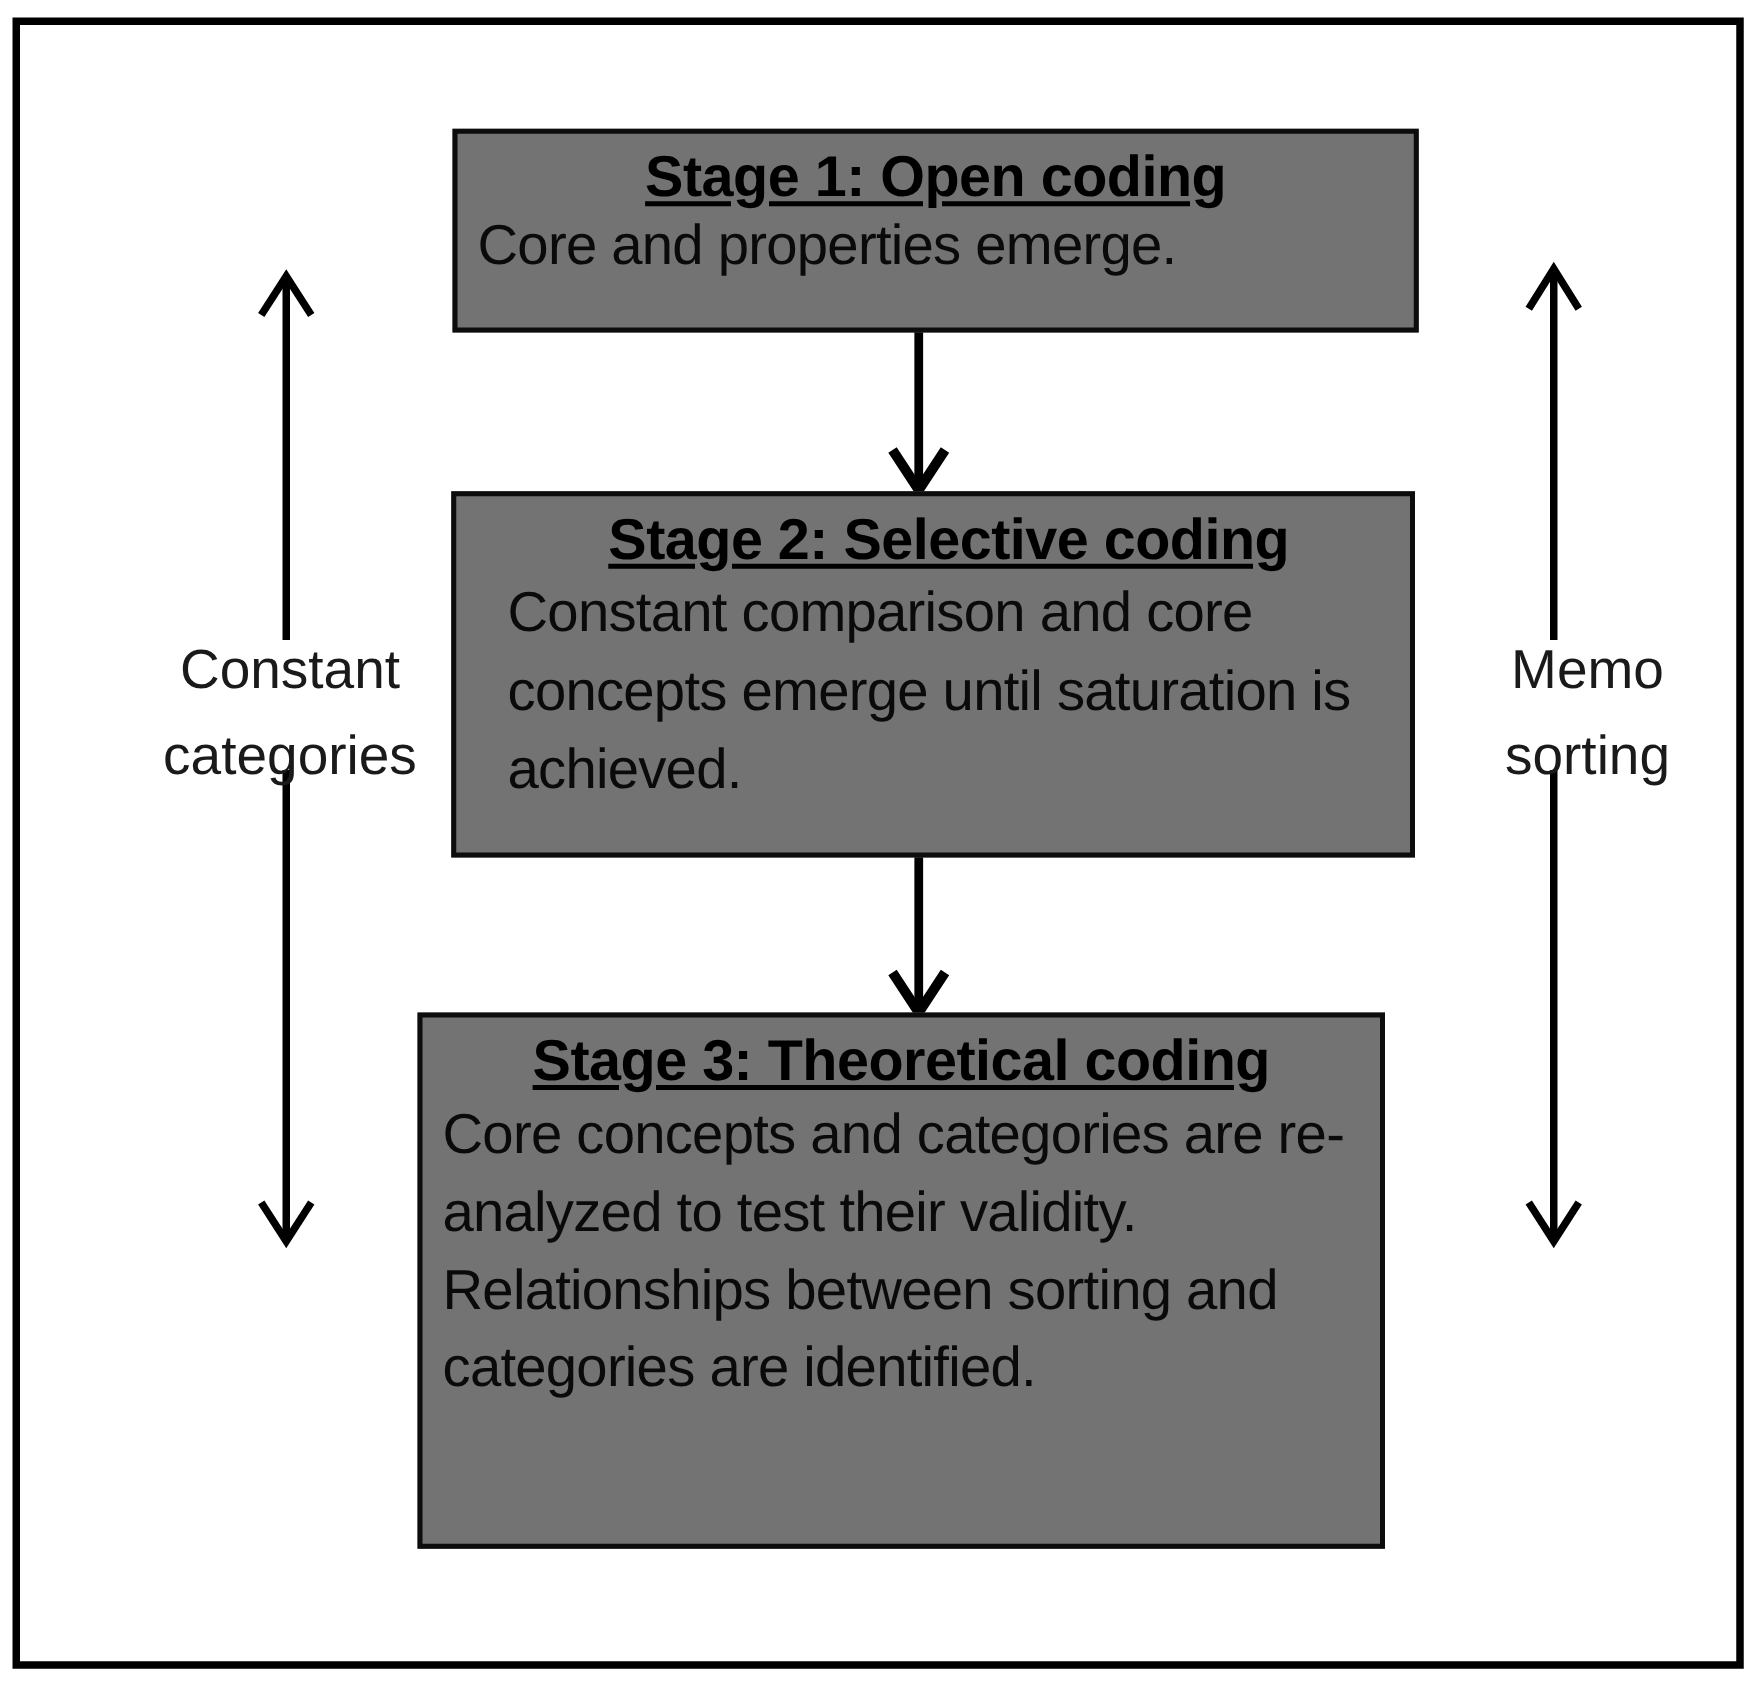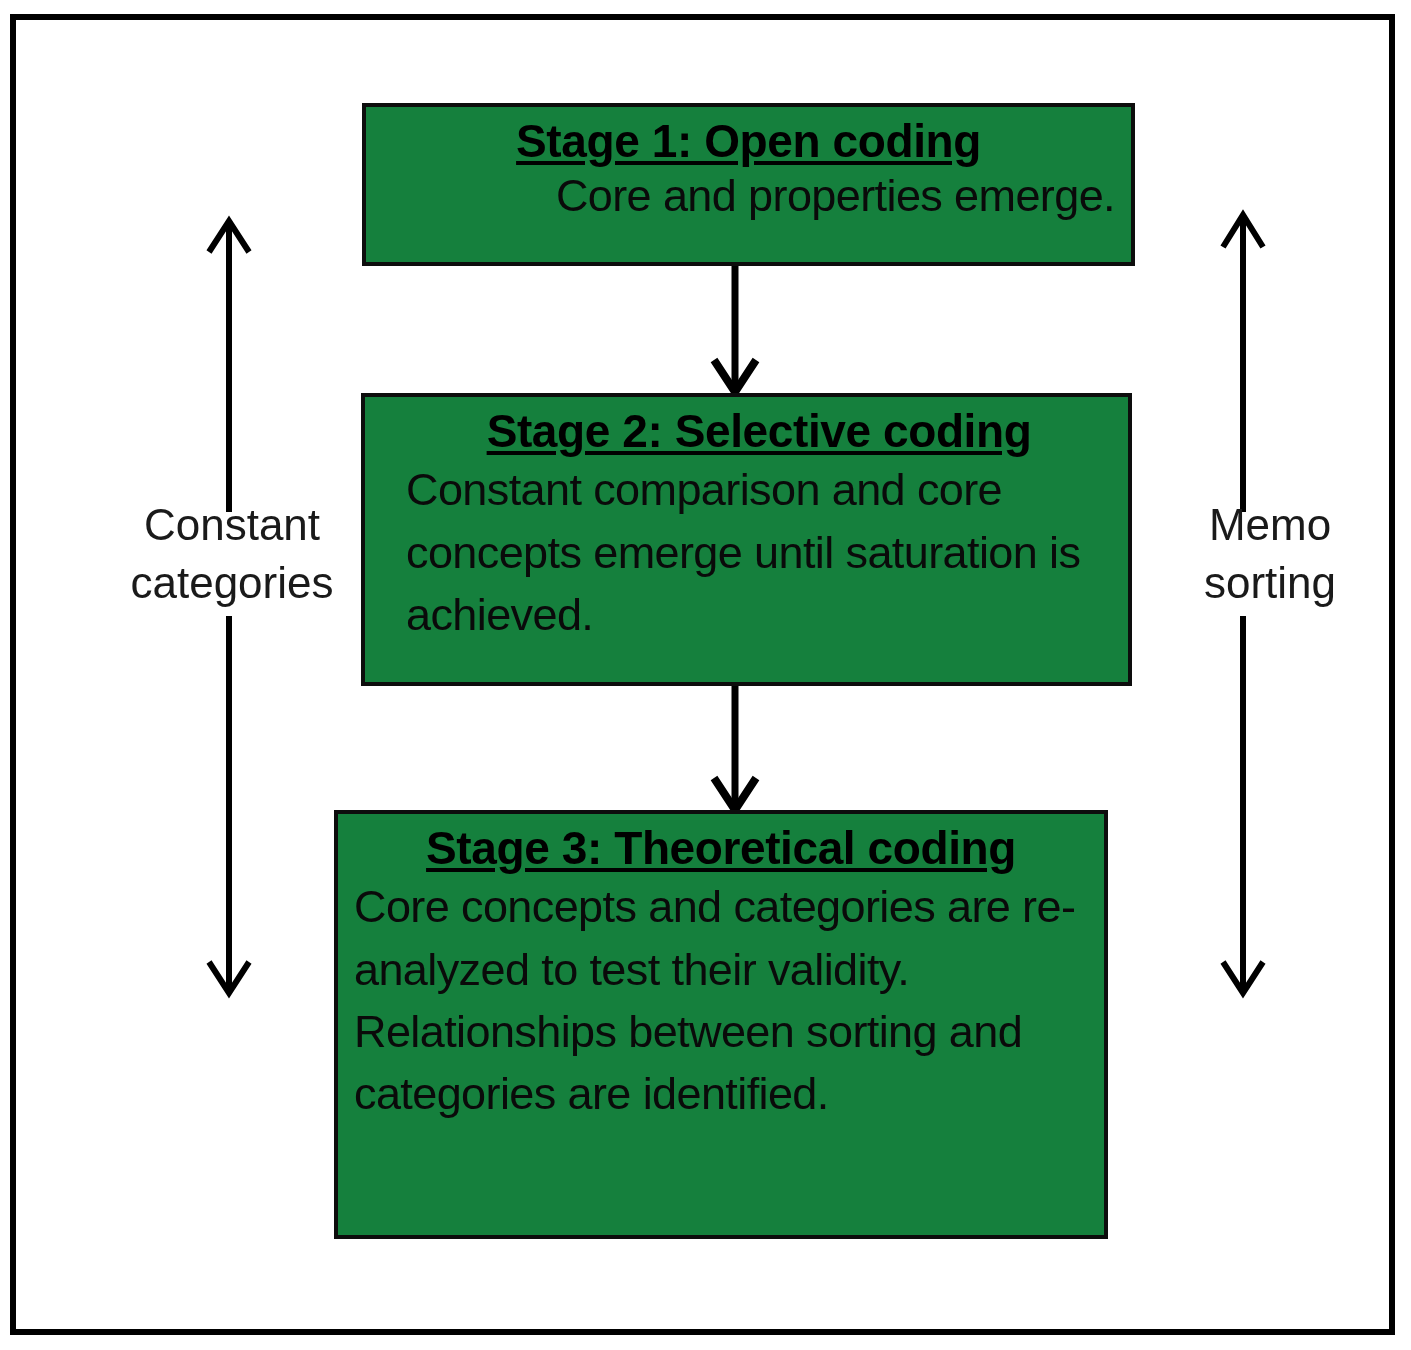--- a/index.html
+++ b/index.html
@@ -30,21 +30,21 @@
     border: 6px solid #000000;
     box-sizing: border-box;
     background: transparent;
   }
 
   
   .stage-box {
     position: absolute;
     border: 4px solid #0d0d0d;
     box-sizing: border-box;
-    background: #15803d;
+    background: #737373;
     padding: 8px 16px 10px 16px;
     z-index: 3;
   }
 
   #stage-1-box {
     left: 362px;
     top: 103px;
     width: 773px;
     height: 163px;
   }
@@ -82,21 +82,21 @@
     text-align: left;
     font-family: "Liberation Sans", sans-serif;
     font-weight: normal;
     font-size: 45px;
     line-height: 1.38;
     color: #0a0a0a;
     letter-spacing: -0.6px;
   }
 
   #stage-1-box .stage-body {
-    text-align: right;
+    text-align: left;
     line-height: 1.2;
   }
 
   
   .connector {
     position: absolute;
     z-index: 2;
   }
 
   #connector-1-2 {
@@ -162,20 +162,21 @@
   }
   #memo-sorting-label {
     left: 1140px;
     top: 496px;
     width: 260px;
   }
 
   .side-label .line {
     display: block;
     white-space: nowrap;
+    margin-top: 11px;
   }
 </style>
 </head>
 <body>
 
 <div id="diagram-root">
 
   <div class="outer-frame"></div>
 
   <svg class="side-arrow" id="constant-comparison-arrow-top" viewBox="0 0 66 300" preserveAspectRatio="none">

